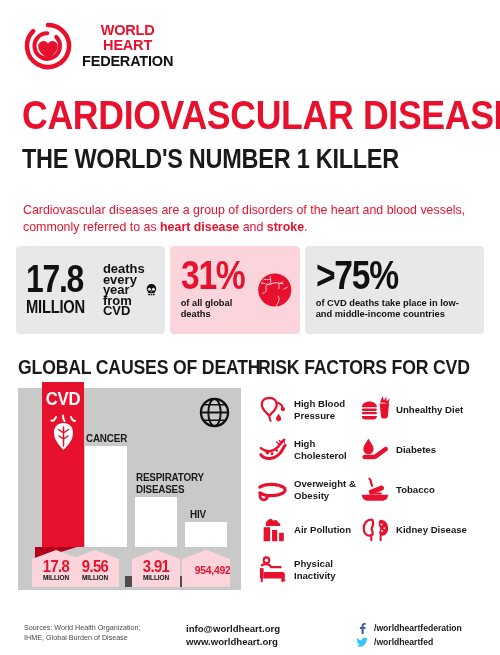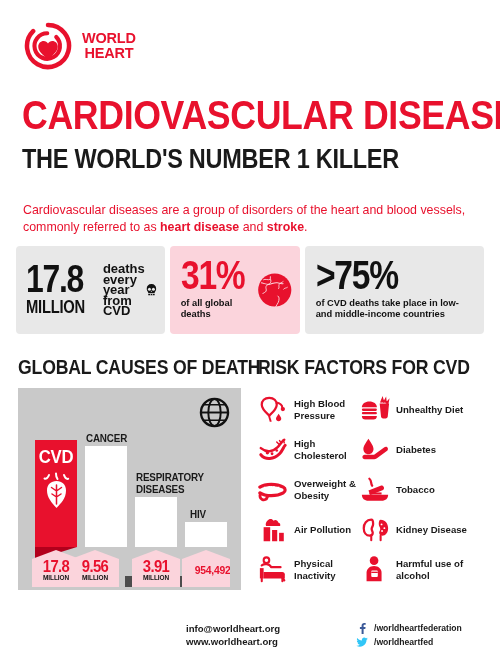--- a/index.html
+++ b/index.html
@@ -169,21 +169,21 @@
     width: 223px;
     height: 202px;
     background: #c9c9c9;
   }
   .chart-globe { position: absolute; right: 11px; top: 9px; width: 31px; height: 31px; }
 
   .bar {
     position: absolute;
     bottom: 43px;
   }
-  .bar-cvd   { left: 17px;  width: 42px; height: 107px; background: #e8112d; }
+  .bar-cvd   { left: 24px;  width: 42px; height: 165px; background: #e8112d; }
   .bar-shadow {
     position: absolute;
     left: 17px; bottom: 30px;
     width: 42px; height: 13px;
     background: #b2001c;
     clip-path: polygon(0 0, 100% 0, 0 100%);
   }
   .bar-cancer { left: 67px;  width: 42px; height: 101px; background: #ffffff; }
   .bar-resp   { left: 117px; width: 42px; height: 50px;  background: #ffffff; }
   .bar-hiv    { left: 167px; width: 42px; height: 25px;  background: #ffffff; }
@@ -299,20 +299,21 @@
 
   <div class="logo-block">
     <svg class="logo-mark" viewBox="0 0 64 64">
       <path d="M32 4 A28 28 0 1 1 12.2 12.2" fill="none" stroke="#e8112d" stroke-width="6" stroke-linecap="round"></path>
       <path d="M31 15 A17 17 0 1 0 43 20" fill="none" stroke="#e8112d" stroke-width="5.5" stroke-linecap="round"></path>
       <path d="M32 49.5 c-8-6.5-13-10.8-13-16.6 0-4.4 3.2-7.6 7.2-7.6 2.6 0 4.6 1.3 5.8 3.2 1.2-1.9 3.2-3.2 5.8-3.2 4 0 7.2 3.2 7.2 7.6 0 5.8-5 10.1-13 16.6z" fill="#e8112d"></path>
     </svg>
     <div class="logo-words">
       <div class="lw-red">WORLD</div>
       <div class="lw-red">HEART</div>
+      <div class="lw-black">FEDERATION</div>
     </div>
   </div>
 
   <div class="main-title">CARDIOVASCULAR DISEASE</div>
   <div class="sub-title">THE WORLD'S NUMBER 1 KILLER</div>
 
   <p class="intro">
     <span>Cardiovascular diseases are a group of disorders of the heart and blood vessels, commonly referred to as </span><b>heart disease</b><span> and </span><b>stroke</b><span>.</span>
   </p>
 
@@ -503,32 +504,27 @@
         <circle cx="9" cy="5.5" r="3" fill="none" stroke="#e8112d" stroke-width="2.2"></circle>
         <path d="M4 11 c3-2 8-1.6 10 1.6 M14 13 h10" fill="none" stroke="#e8112d" stroke-width="2.4" stroke-linecap="round"></path>
         <path d="M2 14 h4 v11 H2z" fill="#e8112d"></path>
         <path d="M6 18 h20 c1.6 0 2.6 1 2.6 2.6 v4.4 H6z" fill="#e8112d"></path>
         <path d="M24 21 l4 6" stroke="#e8112d" stroke-width="2.4" stroke-linecap="round"></path>
         <path d="M4 25 v3 M26 25 v3" stroke="#e8112d" stroke-width="2.2" stroke-linecap="round"></path>
       </svg>
       <div class="risk-lbl">Physical Inactivity</div>
     </div>
 
-    <div class="risk-item">
-      <svg class="risk-ico" viewBox="0 0 32 32">
-        <circle cx="15" cy="6" r="4.6" fill="#e8112d"></circle>
-        <path d="M7 28 v-9 c0-4.2 3.4-7.2 8-7.2 4.6 0 8 3 8 7.2 v9z" fill="#e8112d"></path>
-        <rect x="12" y="16.5" width="7" height="7" rx="1" fill="#ffffff"></rect>
-        <path d="M12 18.5 h7" stroke="#e8112d" stroke-width="1.4"></path>
-      </svg>
-      <div class="risk-lbl">Harmful use of alcohol</div>
-    </div>
   </div>
 
   <div class="footer">
+    <div class="src">
+      <div>Sources: World Health Organization;</div>
+      <div>IHME, Global Burden of Disease</div>
+    </div>
     <div class="contact">
       <div>info@worldheart.org</div>
       <div>www.worldheart.org</div>
     </div>
     <div class="social">
       <div class="soc-row">
         <svg class="soc-ico" viewBox="0 0 12 12">
           <path d="M7.6 12 V7 h1.7 l.26-2 H7.6 V3.8 c0-.6.16-1 1-1 h1.07 V1.08 C9.48 1.05 8.86 1 8.14 1 6.64 1 5.6 1.9 5.6 3.6 V5 H3.9 v2 h1.7 v5z" fill="#3b5998"></path>
         </svg>
         <span class="soc-txt">/worldheartfederation</span>

